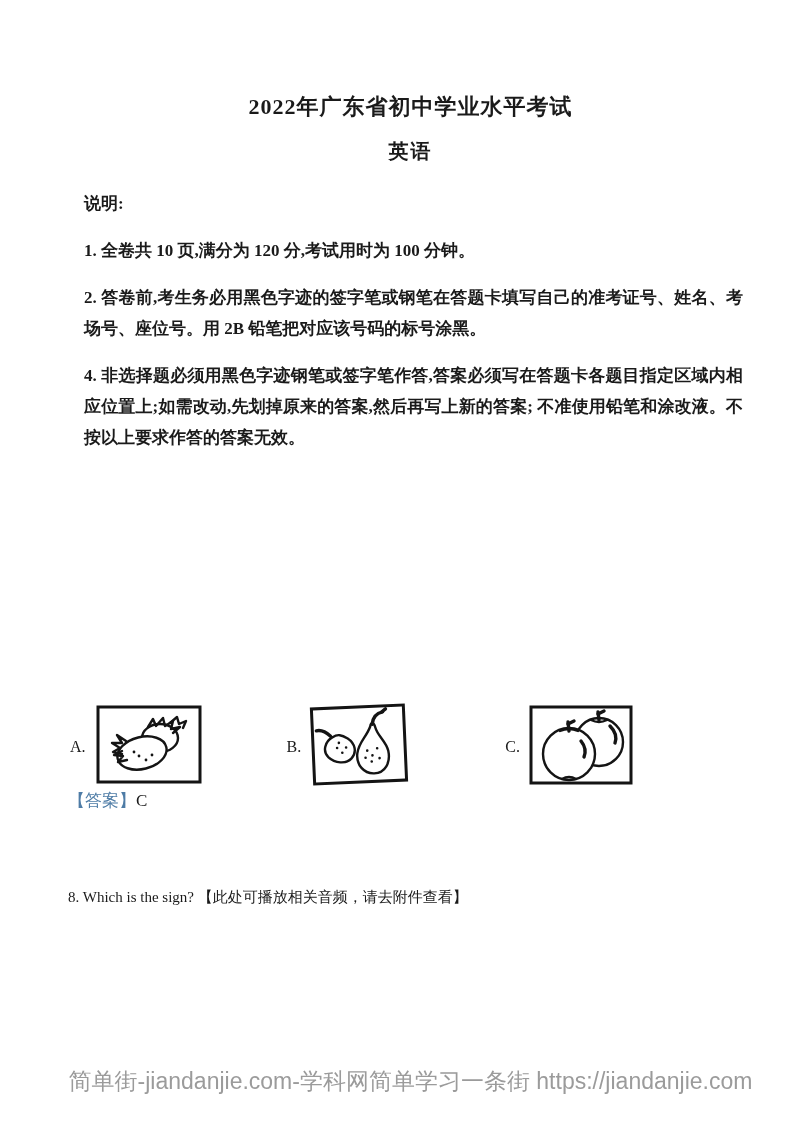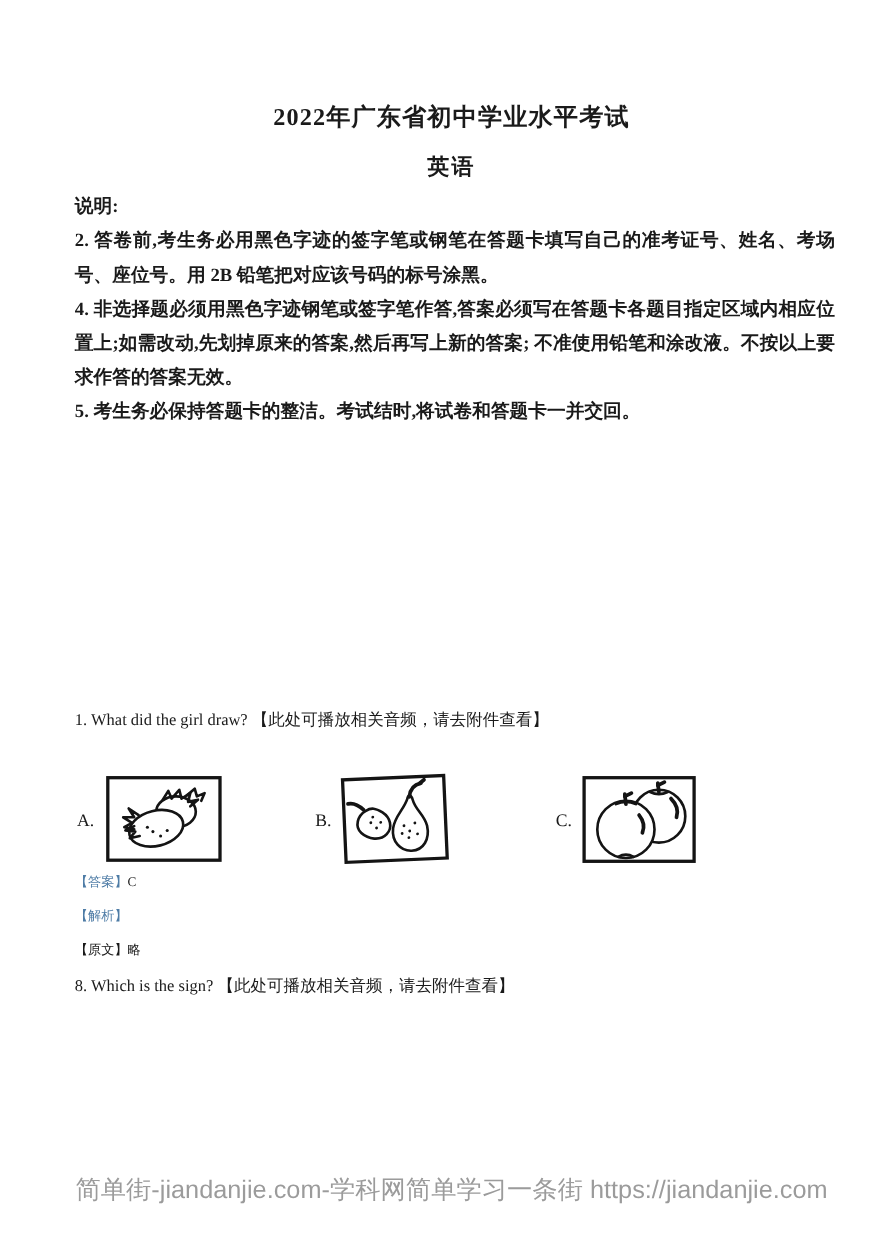--- a/index.html
+++ b/index.html
@@ -20,21 +20,21 @@
   .doc-subject {
     position:absolute; top:138px; left:0; right:0;
     text-align:center;
     font-size:20px; font-weight:bold; letter-spacing:2px;
   }
   .notice {
     position:absolute; top:172px; left:68px; right:62px;
     font-size:17px; font-weight:bold; line-height:31px;
     text-align:justify;
   }
-  .notice p { margin:0; }
+  .notice p { margin:16px; }
   .q-line {
     position:absolute; left:68px; right:62px;
     font-size:15px; font-weight:normal; line-height:20px;
   }
   .q1 { top:645px; }
   .q2 { top:887px; }
   .audio-note { font-size:15px; }
   .options-row {
     position:absolute; top:703px; left:0; right:0; height:88px;
     display:flex; align-items:center;
@@ -44,21 +44,21 @@
   }
   .opt-box { display:block; }
   .lblA { margin-left:70px; }
   .boxA { margin-left:10px; }
   .lblB { margin-left:85px; }
   .boxB { margin-left:8px; }
   .lblC { margin-left:96px; }
   .boxC { margin-left:9px; }
   .answer-line {
     position:absolute; left:68px; right:62px;
-    font-size:12px; line-height:22px;
+    font-size:17px; line-height:22px;
   }
   .ans1 { top:790px; }
   .ans2 { top:821px; }
   .ans3 { top:852px; }
   .blue-label { color:#4e7ca6; }
   .footer {
     position:absolute; top:1066px; left:0; right:0;
     text-align:center;
     font-family:"Liberation Sans","DejaVu Sans",sans-serif;
     font-size:23px; color:#9b9b9b;
@@ -72,29 +72,25 @@
 </head>
 <body>
 
 <div class="page">
 
   <div class="doc-title">2022年广东省初中学业水平考试</div>
   <div class="doc-subject">英语</div>
 
   <div class="notice">
     <p>说明:</p>
+    <p>1. 全卷共 10 页,满分为 120 分,考试用时为 100 分钟。</p>
     <p>2. 答卷前,考生务必用黑色字迹的签字笔或钢笔在答题卡填写自己的准考证号、姓名、考场号、座位号。用 2B 铅笔把对应该号码的标号涂黑。</p>
     <p>4. 非选择题必须用黑色字迹钢笔或签字笔作答,答案必须写在答题卡各题目指定区域内相应位置上;如需改动,先划掉原来的答案,然后再写上新的答案; 不准使用铅笔和涂改液。不按以上要求作答的答案无效。</p>
-    <p>5. 考生务必保持答题卡的整洁。考试结时,将试卷和答题卡一并交回。</p>
   </div>
 
-  <div class="q-line q1">
-    <span>1. What did the girl draw?</span>
-    <span class="audio-note"> 【此处可播放相关音频，请去附件查看】</span>
-  </div>
 
   <div class="options-row">
     <span class="opt-label lblA">A.</span>
     <span class="opt-box boxA">
       <svg width="106" height="80" viewBox="0 0 106 80">
         <rect class="frame" x="2" y="2" width="102" height="75"></rect>
         <ellipse class="ink-fill" cx="64" cy="33" rx="18" ry="14"></ellipse>
         <ellipse class="ink-fill" cx="46" cy="48" rx="25" ry="16" transform="rotate(-14 46 48)"></ellipse>
         <path class="ink" d="M52,22 l5,-8 3,7 7,-8 2,8 8,-5 -2,8 9,-2 -7,6"></path>
         <path class="ink" d="M74,18 l7,-6 2,7 7,-3 -3,7"></path>
@@ -146,26 +142,20 @@
         <path class="ink thick" d="M39,19 l6,-3"></path>
         <path class="ink thick" d="M52,36 C56,41 57,47 55,52"></path>
         <path class="ink" d="M33,74 q7,-4 14,0"></path>
       </svg>
     </span>
   </div>
 
   <div class="answer-line ans1">
     <span class="blue-label">【答案】</span><span>C</span>
   </div>
-  <div class="answer-line ans2">
-    <span class="blue-label">【解析】</span>
-  </div>
-  <div class="answer-line ans3">
-    <span>【原文】</span><span>略</span>
-  </div>
 
   <div class="q-line q2">
     <span>8. Which is the sign?</span>
     <span class="audio-note"> 【此处可播放相关音频，请去附件查看】</span>
   </div>
 
   <div class="footer">简单街-jiandanjie.com-学科网简单学习一条街 https://jiandanjie.com</div>
 
 </div>
 

